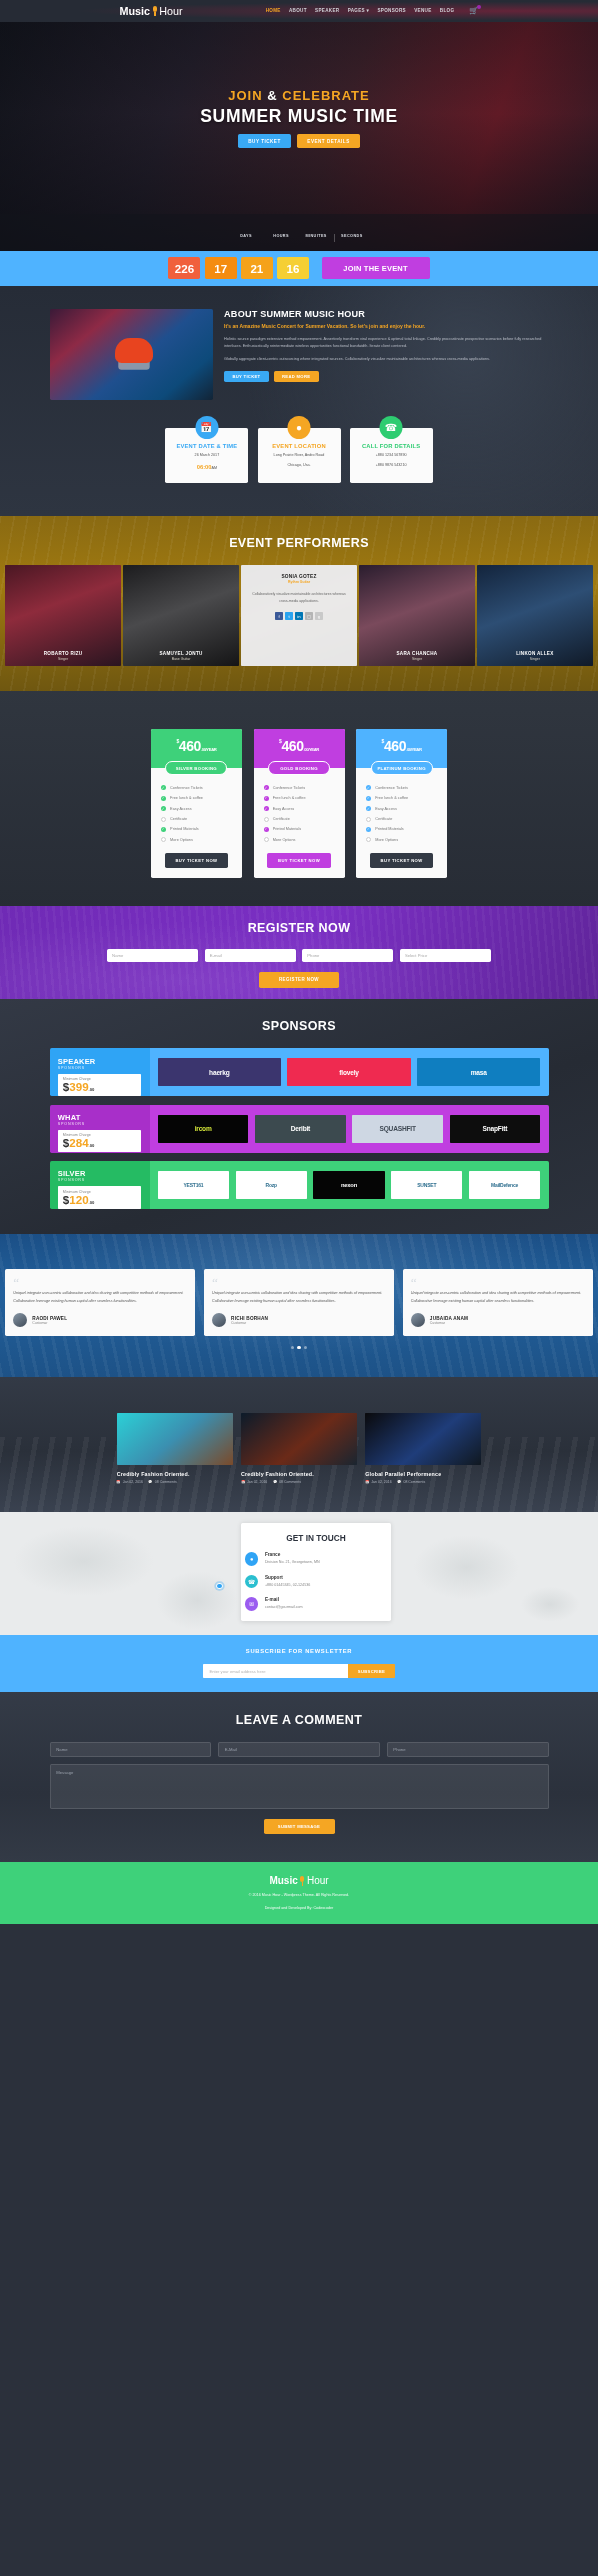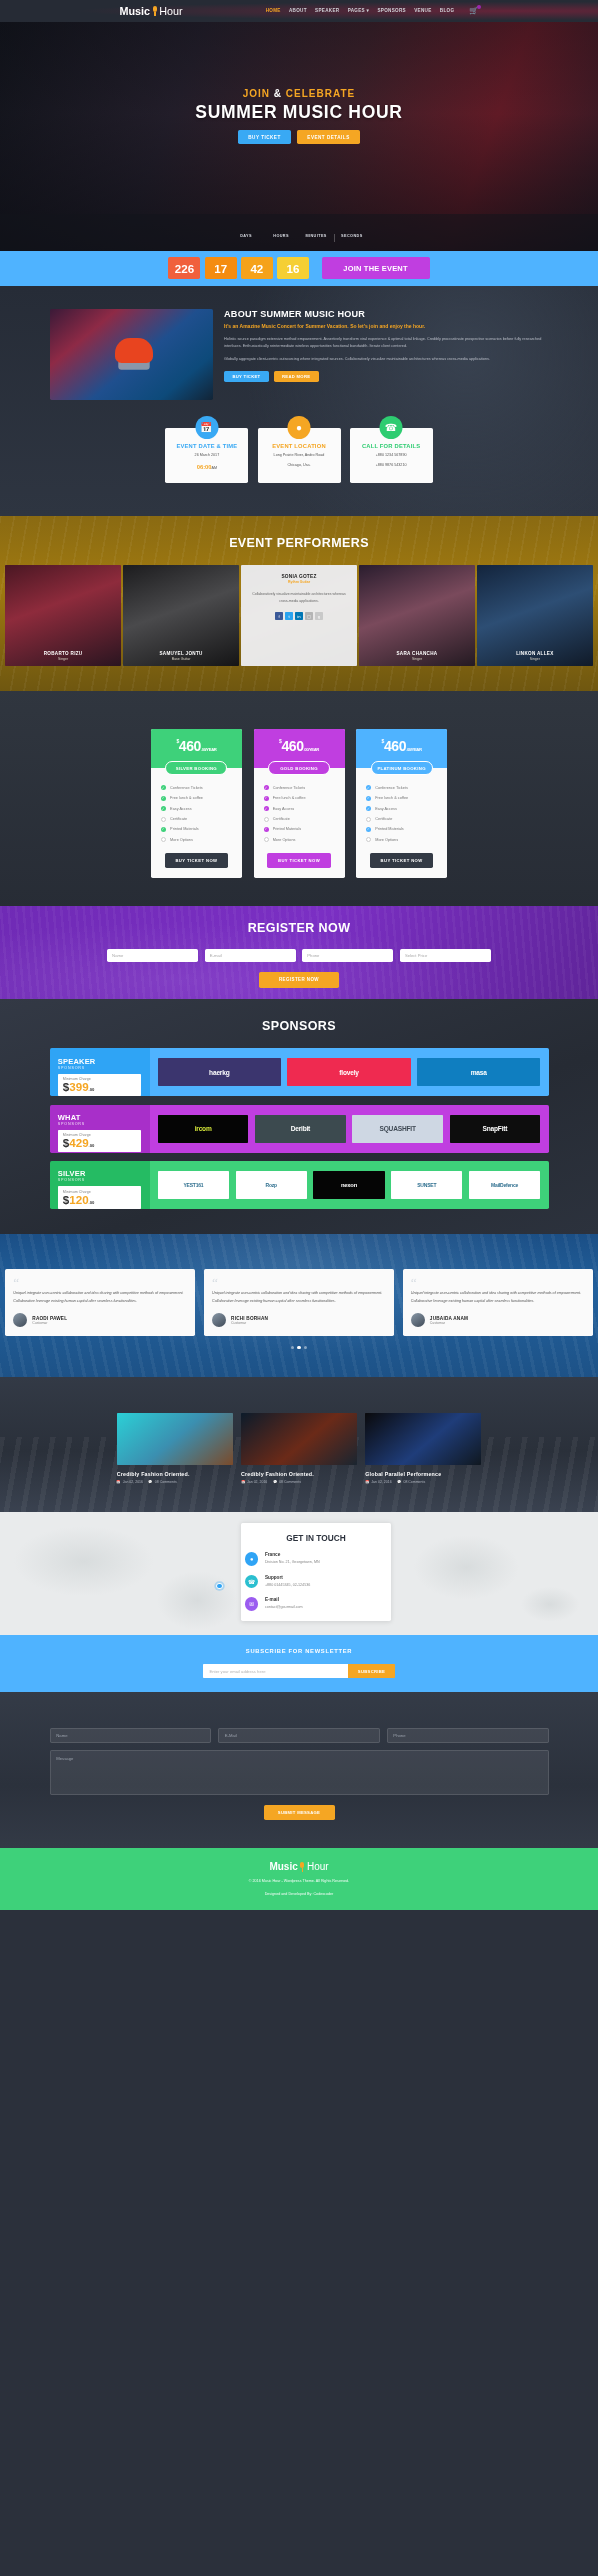--- a/index.html
+++ b/index.html
@@ -20,21 +20,21 @@
   .nav a{font-size:4.6px;font-weight:bold;letter-spacing:0.3px;color:#cfd2d8;text-decoration:none;}
   .nav a.active{color:#f5a623;}
   .cart{margin-left:6.6px;position:relative;color:#f5a623;font-size:7.5px;}
   .cart .dot{position:absolute;top:-1.7px;right:-2.5px;width:4.2px;height:4.2px;border-radius:50%;background:#9b27b0;}
 
   
   .hero{position:relative;height:229px;overflow:hidden;
     background:linear-gradient(110deg,#14161e 0%,#2a2331 30%,#4a2630 55%,#7d1f2c 78%,#3a1d29 100%);}
   .hero .ov{position:absolute;inset:0;background:linear-gradient(180deg,rgba(10,12,18,.45),rgba(10,12,18,.25) 40%,rgba(10,12,18,.75));}
   .hero-inner{position:relative;z-index:5;text-align:center;padding-top:66px;}
-  .hero-sub{font-size:10px;font-weight:bold;letter-spacing:1px;color:#f5a623;}
+  .hero-sub{font-size:13px;font-weight:bold;letter-spacing:1px;color:#f5a623;}
   .hero-sub .amp{color:#fff;}
   .hero-h1{font-size:17.5px;font-weight:bold;letter-spacing:0.7px;margin-top:3.3px;color:#fff;text-shadow:0 0.8px 2.5px rgba(0,0,0,.5);}
   .hero-btns{margin-top:7.5px;display:flex;gap:6.6px;justify-content:center;}
   .btn{display:inline-block;border:none;cursor:pointer;font-family:inherit;}
   .hb{font-size:4.6px;font-weight:bold;letter-spacing:0.5px;color:#fff;padding:4.2px 10px;border-radius:1.7px;}
   .hb.blue{background:#39a9f4;}
   .hb.orange{background:#f5a623;}
   .hero-shape{position:absolute;bottom:0;left:0;right:0;height:37px;background:rgba(18,20,28,.55);}
   .cd-labels{position:absolute;bottom:8.3px;left:0;right:0;display:flex;justify-content:center;gap:0;z-index:6;}
   .cd-labels span{width:35px;text-align:center;font-size:3.8px;font-weight:bold;letter-spacing:0.4px;color:#d8dbe2;}
@@ -247,40 +247,40 @@
     <span class="cart">🛒<span class="dot"></span></span>
   </div>
 </div>
 
 <div class="hero">
   <div class="ov"></div>
   <div class="hero-inner">
     <div class="hero-sub">
       <span>JOIN </span><span class="amp">&amp;</span><span> CELEBRATE</span>
     </div>
-    <h1 class="hero-h1">SUMMER MUSIC HOUR</h1>
+    <h1 class="hero-h1">SUMMER MUSIC TIME</h1>
     <div class="hero-btns">
       <button class="btn hb blue">BUY TICKET</button>
       <button class="btn hb orange">EVENT DETAILS</button>
     </div>
   </div>
   <div class="hero-shape"></div>
   <div class="cd-labels">
     <span>DAYS</span>
     <span>HOURS</span>
     <span>MINUITES</span>
     <i class="divider"></i>
     <span>SECONDS</span>
   </div>
 </div>
 
 <div class="cdbar">
   <div class="cdbox cd0">226</div>
   <div class="cdbox cd1">17</div>
-  <div class="cdbox cd2">42</div>
+  <div class="cdbox cd2">21</div>
   <div class="cdbox cd3">16</div>
   <button class="btn join-btn">JOIN THE EVENT</button>
 </div>
 
 <div class="about">
   <div class="bgart"></div>
   <div class="wrap">
     <div class="about-row">
       <div class="about-img"></div>
       <div class="about-txt">
@@ -506,21 +506,21 @@
         <div class="logo-box lb-flovely">flovely</div>
         <div class="logo-box lb-masa">masa</div>
       </div>
     </div>
     <div class="sp-row gold">
       <div class="sp-left">
         <h5>WHAT</h5>
         <div class="sub">SPONSORS</div>
         <div class="sp-charge">
           <div class="lbl">Minimum Charge</div>
-          <div class="amt"><span class="d">$</span><span>429</span><span class="c">.00</span></div>
+          <div class="amt"><span class="d">$</span><span>284</span><span class="c">.00</span></div>
         </div>
       </div>
       <div class="sp-right">
         <div class="logo-box lb-ircom">ircom</div>
         <div class="logo-box lb-deribit">Deribit</div>
         <div class="logo-box lb-squashfit">SQUASHFIT</div>
         <div class="logo-box lb-snap">SnapFitt</div>
       </div>
     </div>
     <div class="sp-row silv">
@@ -649,20 +649,21 @@
 <div class="news">
   <h4>SUBSCRIBE FOR NEWSLETTER</h4>
   <div class="news-form">
     <input type="text" placeholder="Enter your email address here" style="">
     <button class="btn">SUBSCRIBE</button>
   </div>
 </div>
 
 <div class="comment">
   <div class="bgart"></div>
+  <h2 class="sec-title" style="position:relative">LEAVE A COMMENT</h2>
   <div class="wrap">
     <div class="c-form">
       <div class="c-row">
         <input type="text" placeholder="Name" style="">
         <input type="text" placeholder="E-Mail" style="">
         <input type="text" placeholder="Phone" style="">
       </div>
       <textarea placeholder="Message" style=""></textarea>
       <button class="btn c-btn">SUBMIT MESSAGE</button>
     </div>

